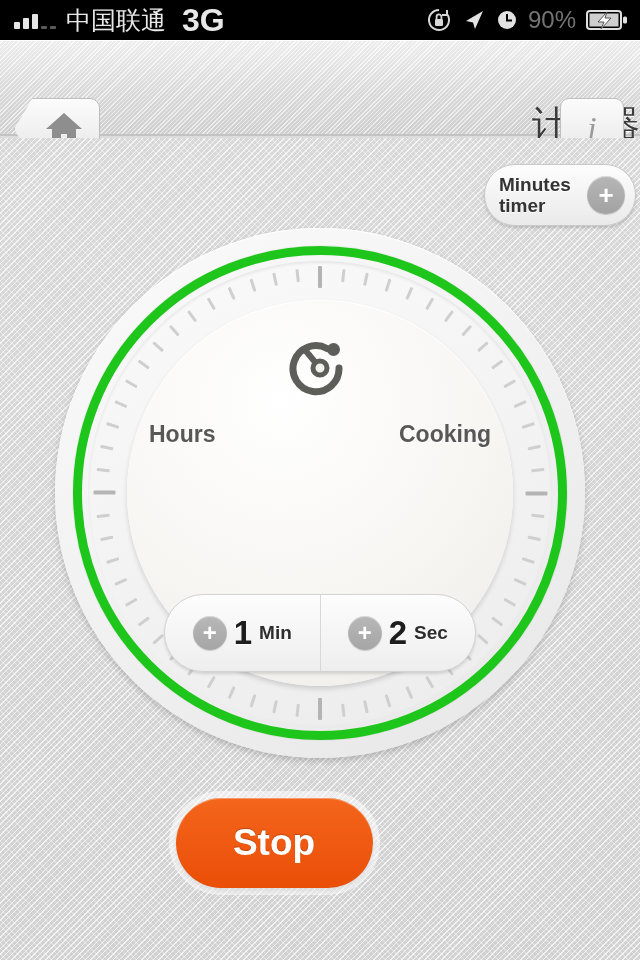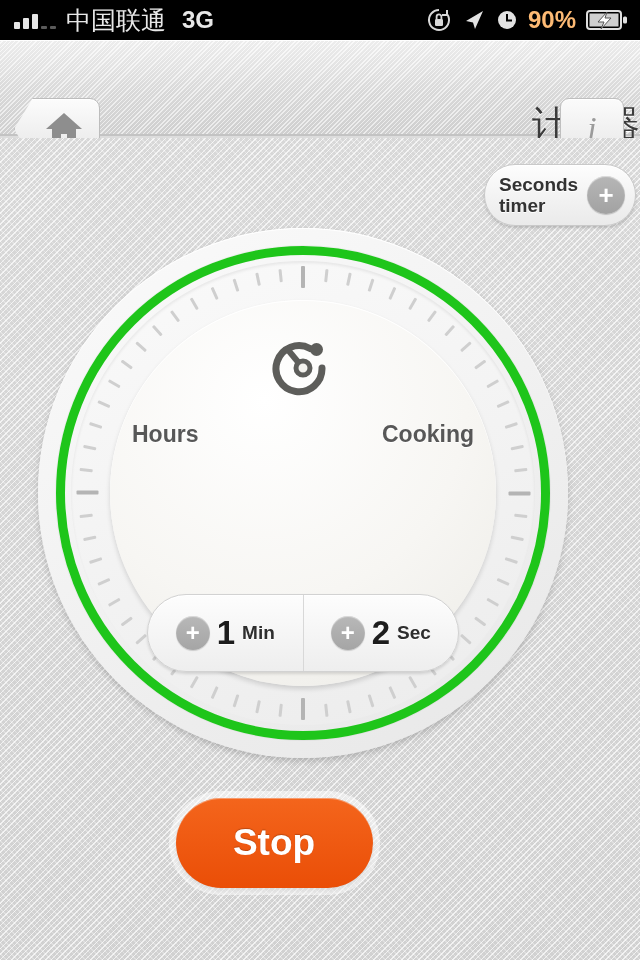--- a/index.html
+++ b/index.html
@@ -16,24 +16,24 @@
     position:absolute; left:0; top:0; width:640px; height:40px;
     background:#000; color:#d8d8d8;
     display:flex; align-items:center;
   }
   .sb-left{ display:flex; align-items:center; gap:10px; padding-left:14px; }
   .bars{ display:flex; align-items:flex-end; gap:3px; height:18px; }
   .bars i{ display:block; width:6px; background:#e6e6e6; border-radius:1px; }
   .bars i.b1{ height:7px; } .bars i.b2{ height:11px; } .bars i.b3{ height:15px; }
   .bars i.off{ height:3px; background:#5a5a5a; }
   .carrier{ font-size:25px; color:#e8e8e8; letter-spacing:0px; font-family:"DejaVu Sans", sans-serif;text-align:center;}
-  .net{ font-size:24px; color:#e8e8e8; font-weight:bold; margin-left:6px;}
+  .net{ font-size:32px; color:#e8e8e8; font-weight:bold; margin-left:6px;}
   .sb-time{ position:absolute; left:0; right:0; text-align:center; font-size:25px; font-weight:bold; color:#f2f2f2; }
   .sb-right{ margin-left:auto; display:flex; align-items:center; gap:10px; padding-right:12px; z-index:2;}
-  .sb-right .pct{ font-size:24px; font-weight:bold; color:#fdba74; }
+  .sb-right .pct{ font-size:24px; font-weight:normal; color:#737373; }
   .icn{ display:block; }
 
   
   .navbar{
     position:absolute; left:0; top:40px; width:640px; height:96px;
     background:
       repeating-linear-gradient(-45deg, rgba(255,255,255,.55) 0 1px, rgba(0,0,0,.025) 1px 3px),
       linear-gradient(#f3f3f3, #dedede 55%, #d4d4d4);
     border-bottom:2px solid #c3c3c3;
     box-shadow:inset 0 1px 0 #fff;
@@ -88,21 +88,21 @@
   }
   .plusbtn{
     width:38px; height:38px; border-radius:50%;
     background:linear-gradient(#b6b6b6,#a2a2a2);
     box-shadow:inset 0 1px 1px rgba(255,255,255,.55), 0 1px 1px rgba(0,0,0,.2);
     display:flex; align-items:center; justify-content:center; flex:none;
     color:#fff; font-size:26px; line-height:1; font-weight:bold;
   }
 
   
-  .dialwrap{ position:absolute; left:38px; top:90px; width:530px; height:530px; }
+  .dialwrap{ position:absolute; left:55px; top:90px; width:530px; height:530px; }
   .ring-outer{
     position:absolute; inset:0; border-radius:50%;
     background:linear-gradient(150deg,#fbfbfb,#e7e7e7);
     box-shadow:0 3px 6px rgba(0,0,0,.18), inset 0 1px 0 #fff;
   }
   .ring-green{
     position:absolute; left:18px; top:18px; width:494px; height:494px;
     border-radius:50%;
     border:9px solid #1ec51a;
     box-shadow:0 0 0 1px rgba(0,0,0,.04);
@@ -219,21 +219,21 @@
     </svg>
   </div>
   <div class="navtitle">计时器</div>
   <div class="infobtn">i</div>
 </div>
 
 <div class="content">
 
   <div class="cooking">
     <div class="lbl">
-      <span>Seconds</span><br>
+      <span>Minutes</span><br>
       <span>timer</span>
     </div>
     <div class="plusbtn">+</div>
   </div>
 
   <div class="dialwrap">
     <div class="ring-outer"></div>
     <div class="ring-green"></div>
     <div class="ring-ticks" id="tickband">
         <div class="tick major" style="transform: rotate(0deg);"></div>

